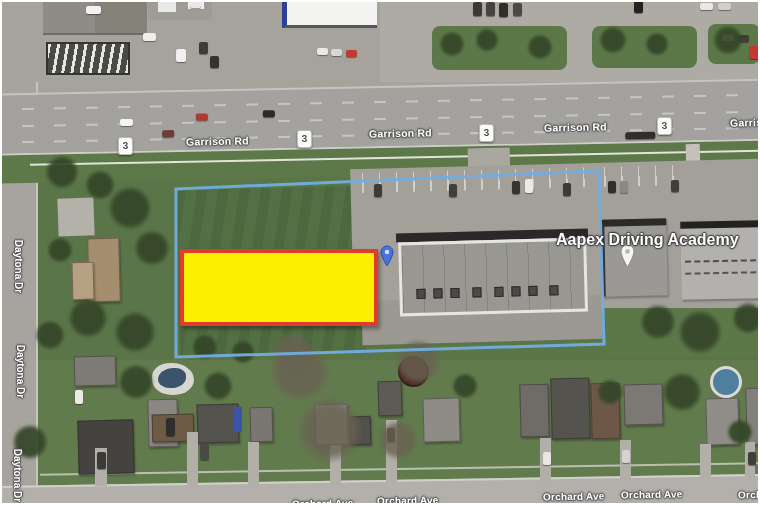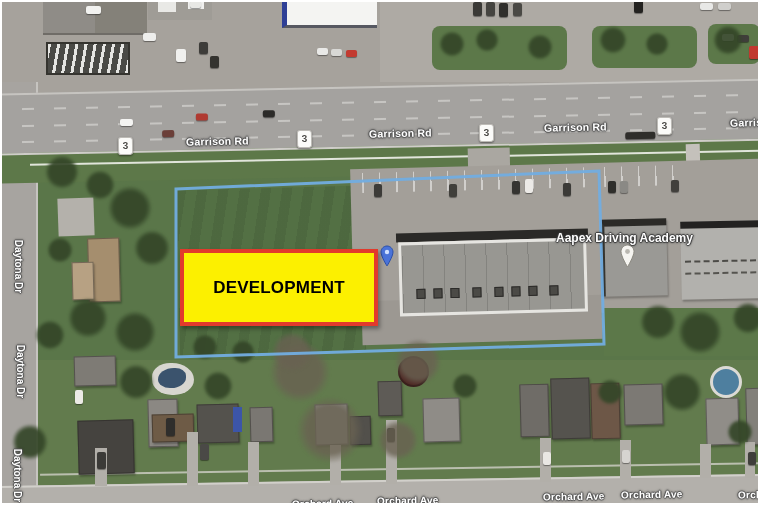--- a/index.html
+++ b/index.html
@@ -14,21 +14,21 @@
   .rlabel{position:absolute;white-space:nowrap;color:#fff;font-weight:700;font-size:10.5px;
     letter-spacing:.2px;transform:rotate(-1.2deg);
     text-shadow:-1px 0 1px #555,1px 0 1px #555,0 -1px 1px #555,0 1px 1px #555,0 0 3px rgba(40,40,40,.9);}
   .rlabel2{font-size:10px;transform:rotate(-.9deg);}
   .vlabel{position:absolute;width:60px;text-align:center;white-space:nowrap;color:#fff;font-weight:700;
     font-size:10px;transform:rotate(90deg);
     text-shadow:-1px 0 1px #555,1px 0 1px #555,0 -1px 1px #555,0 1px 1px #555,0 0 3px rgba(40,40,40,.9);}
   .shield{position:absolute;width:13px;height:16px;background:#fbfbf9;border:1px solid #bdbbb6;border-radius:3px;
     color:#474643;font-size:10px;font-weight:700;line-height:16px;text-align:center;
     box-shadow:0 1px 2px rgba(0,0,0,.45);transform:rotate(-1.2deg);}
-  .poi{position:absolute;white-space:nowrap;color:#fefefe;font-weight:700;font-size:12px;
+  .poi{position:absolute;white-space:nowrap;color:#fefefe;font-weight:700;font-size:16px;
     text-shadow:-1px 0 1px #3c3c3c,1px 0 1px #3c3c3c,0 -1px 1px #3c3c3c,0 1px 1px #3c3c3c,0 0 3px #333;}
   
   .h{position:absolute;border:1px solid rgba(35,33,30,.45);box-shadow:1px 2px 2px rgba(0,0,0,.28);transform:rotate(-1.5deg);}
   .t{position:absolute;border-radius:50%;filter:blur(1.2px);}
   .tg{background:radial-gradient(circle,rgba(52,70,40,.92) 0 52%,rgba(52,70,40,0) 72%);}
   .tb{background:radial-gradient(circle,rgba(105,98,82,.8) 0 50%,rgba(105,98,82,0) 72%);}
   .car{position:absolute;border-radius:2px;box-shadow:0 1px 1px rgba(0,0,0,.4);}
   .d{position:absolute;background:#b2afa9;}
   .stalls{position:absolute;background:repeating-linear-gradient(90deg,rgba(255,255,255,.5) 0 1.5px,transparent 1.5px 17px);transform:rotate(-1.5deg);}
   
@@ -249,17 +249,16 @@
 
   <div class="rlabel rlabel2" style="left:292px;top:498px;z-index:35;">Orchard Ave</div>
   <div class="rlabel rlabel2" style="left:377px;top:495px;z-index:35;">Orchard Ave</div>
   <div class="rlabel rlabel2" style="left:543px;top:491px;z-index:35;">Orchard Ave</div>
   <div class="rlabel rlabel2" style="left:621px;top:489px;z-index:35;">Orchard Ave</div>
   <div class="rlabel rlabel2" style="left:738px;top:489px;z-index:35;">Orchard Ave</div>
 
   <div class="poi" style="left:556px;top:231px;z-index:35;">Aapex Driving Academy</div>
 
   <div id="dev-box" style="background: rgb(252, 240, 0); border: 4px solid rgb(226, 58, 44); color: rgb(0, 0, 0);">
-    <span>DEVELOPMENT</span>
   </div>
 
   <div id="frame"></div>
 </div>
 
 </body></html>

